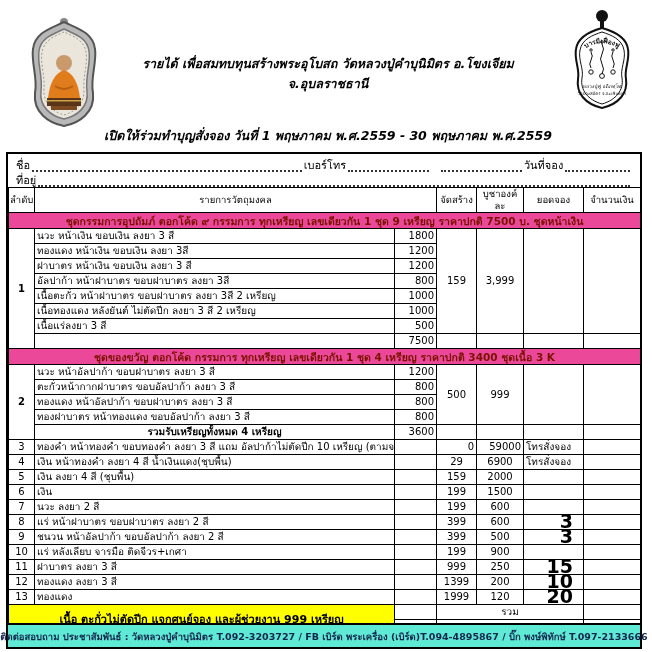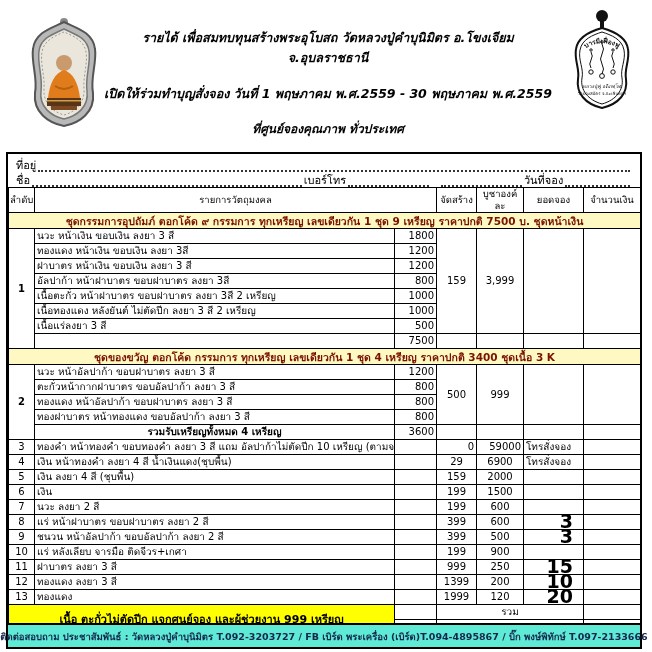--- a/index.html
+++ b/index.html
@@ -4,22 +4,22 @@
 <style>
   html,body{margin:0;padding:0;}
   body{
     width:652px;height:652px;position:relative;background:#fff;color:#000;
     font-family:"DejaVu Sans","Liberation Sans",sans-serif;overflow:hidden;
   }
   
   .titles{position:absolute;left:102px;right:98px;top:14px;text-align:center;
           font-style:italic;font-weight:bold;}
   .t1{font-size:19px;line-height:22px;letter-spacing:.5px;}
-  .t2{font-size:12.5px;margin-top:14px;font-style:italic;}
-  .t3{font-size:12.5px;margin-top:16px;}
+  .t2{font-size:12.5px;margin-top:40px;font-style:italic;}
+  .t3{font-size:12.5px;margin-top:32px;}
   .t4{font-size:12px;margin-top:15px;}
   .emblem-left{position:absolute;left:22px;top:16px;width:84px;height:114px;}
   .emblem-right{position:absolute;left:560px;top:6px;width:84px;height:120px;}
   
   .sheet{position:absolute;left:6px;top:152px;width:636px;border:2px solid #000;
          box-sizing:border-box;background:#fff;}
   .info{padding:3px 8px 0 8px;}
   .frow{display:flex;align-items:flex-end;font-size:11px;height:15px;line-height:13px;}
   .lbl{white-space:nowrap;}
   .dots{border-bottom:2px dotted #333;height:11px;margin:0 2px;}
@@ -28,21 +28,21 @@
   .d-gap{flex:1.5;}
   .d-date{flex:1.2;}
   .d-addr{flex:1;}
   .hotline{text-align:center;font-size:24px;font-weight:bold;letter-spacing:1.5px;
            line-height:22px;height:23px;margin-top:0;}
   
   table{width:100%;border-collapse:collapse;table-layout:fixed;}
   td,th{border:1px solid #000;padding:0 2px;font-size:10px;height:14px;line-height:12px;
         overflow:hidden;vertical-align:middle;}
   th{font-weight:normal;font-size:9.5px;text-align:center;height:15px;padding:0 1px;}
-  td.band{background:#fef9c3;color:#7a1200;font-weight:bold;text-align:center;
+  td.band{background:#ec4899;color:#7a1200;font-weight:bold;text-align:center;
           font-size:10.5px;height:15px;white-space:nowrap;}
   td.desc{text-align:left;white-space:nowrap;}
   td.sub{text-align:right;}
   td.c{text-align:center;}
   td.r{text-align:right;}
   td.b{font-weight:bold;}
   td.small{font-size:10px;text-align:left;}
   td.hand{overflow:visible;}
   td.hand span{display:block;font-size:19px;font-weight:bold;line-height:10px;height:12px;
                text-align:right;padding-right:8px;}
@@ -97,31 +97,31 @@
       <circle cx="31" cy="44" r="1.2"></circle>
       <circle cx="53" cy="44" r="1.2"></circle>
   </g>
   <text x="42" y="82" text-anchor="middle" font-size="5" fill="#111" font-family="DejaVu Sans, sans-serif">หลวงปู่ฟู อติภทฺโท</text>
   <text x="42" y="89" text-anchor="middle" font-size="4.3" fill="#111" font-family="DejaVu Sans, sans-serif">วัดบางสมัคร จ.ฉะเชิงเทรา</text>
 </svg>
 
 <div class="sheet">
   <div class="info">
     <div class="frow">
-      <span class="lbl">ที่อยู่</span>
-      <span class="dots d-addr"></span>
-    </div>
-    <div class="frow">
       <span class="lbl">ชื่อ</span>
       <span class="dots d-name"></span>
       <span class="lbl">เบอร์โทร</span>
       <span class="dots d-phone"></span>
       <span class="dots d-gap"></span>
       <span class="lbl">วันที่จอง</span>
       <span class="dots d-date"></span>
+    </div>
+    <div class="frow">
+      <span class="lbl">ที่อยู่</span>
+      <span class="dots d-addr"></span>
     </div>
   </div>
 
   <table>
     <colgroup>
       <col style="width:26px">
         <col style="width:360px">
         <col style="width:42px">
       <col style="width:40px">
         <col style="width:47px">

